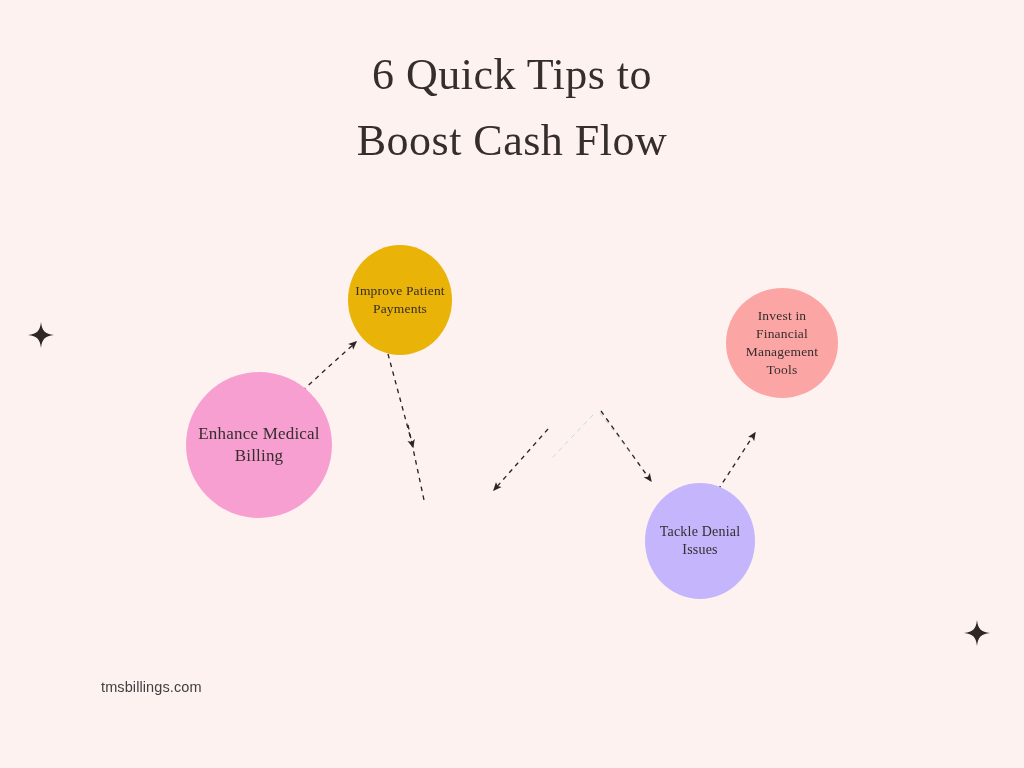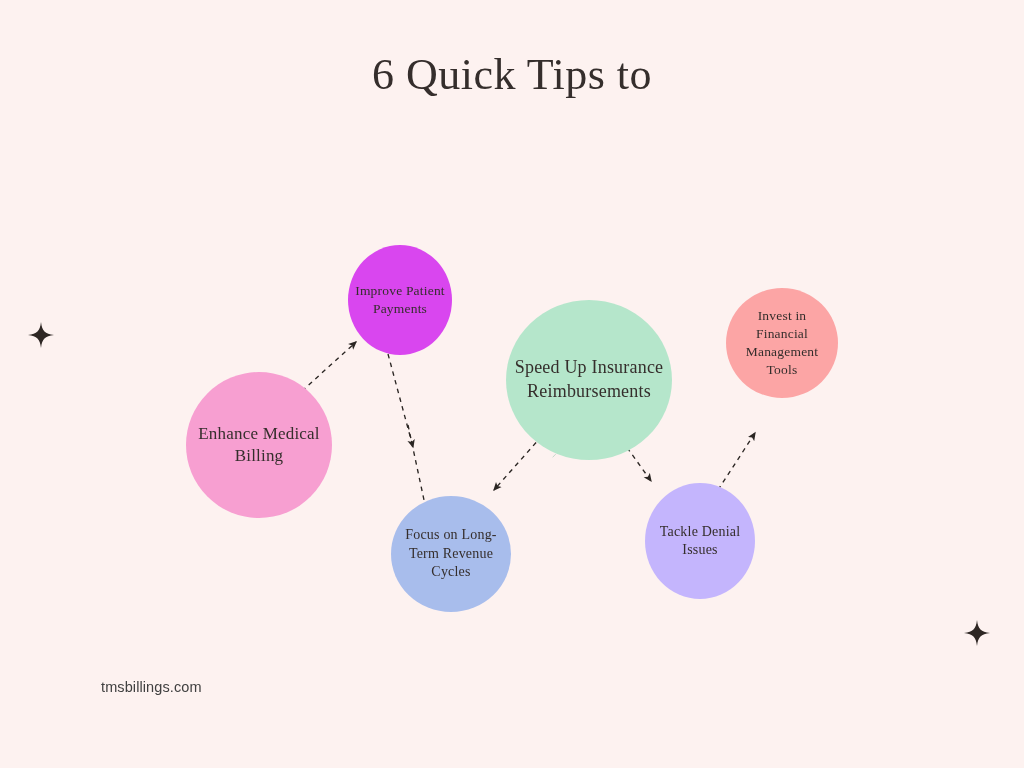--- a/index.html
+++ b/index.html
@@ -68,21 +68,21 @@
   #node-enhance-medical-billing {
     left: 186px; top: 372px;
     width: 146px; height: 146px;
     background: #f79fd1;
   }
   #node-enhance-medical-billing .node-label { font-size: 17px; }
 
   #node-improve-patient-payments {
     left: 348px; top: 245px;
     width: 104px; height: 110px;
-    background: #d946ef;
+    background: #eab308;
   }
   #node-improve-patient-payments .node-label { font-size: 13.5px; }
 
   #node-speed-up-insurance-reimbursements {
     left: 506px; top: 300px;
     width: 166px; height: 160px;
     background: #b5e6cb;
   }
   #node-speed-up-insurance-reimbursements .node-label { font-size: 18px; }
 
@@ -123,20 +123,21 @@
     letter-spacing: 0.1px;
   }
 </style>
 </head>
 <body>
 
 <div id="canvas">
 
   <div id="title-block">
     <span class="title-line">6 Quick Tips to</span>
+    <span class="title-line">Boost Cash Flow</span>
   </div>
 
   <svg id="diagram" viewBox="0 0 1024 768">
     <defs>
       <marker id="arrowhead" markerWidth="7" markerHeight="7" refX="5.4" refY="3" orient="auto">
         <path d="M0,0.2 L6.4,3 L0,5.8 L1.5,3 Z" fill="#2b2623"></path>
       </marker>
     </defs>
     <g stroke="#2b2623" stroke-width="1.35" fill="none" stroke-dasharray="4.5,4.5">
 
@@ -161,31 +162,25 @@
 
   <div class="node" id="node-enhance-medical-billing">
     <span class="node-label">Enhance
 Medical Billing</span>
   </div>
 
   <div class="node" id="node-improve-patient-payments">
     <span class="node-label">Improve Patient Payments</span>
   </div>
 
-  <div class="node" id="node-speed-up-insurance-reimbursements">
-    <span class="node-label">Speed Up Insurance Reimbursements</span>
-  </div>
 
   <div class="node" id="node-invest-in-financial-management-tools">
     <span class="node-label">Invest in Financial Management Tools</span>
   </div>
 
-  <div class="node" id="node-focus-on-long-term-revenue-cycles">
-    <span class="node-label">Focus on Long-Term Revenue Cycles</span>
-  </div>
 
   <div class="node" id="node-tackle-denial-issues">
     <span class="node-label">Tackle Denial Issues</span>
   </div>
 
   <svg class="sparkle" style="left:28px; top:322px;" width="26" height="26" viewBox="0 0 26 26">
     <path d="M13 0 C14.1 9.1 16.9 11.9 26 13 C16.9 14.1 14.1 16.9 13 26 C11.9 16.9 9.1 14.1 0 13 C9.1 11.9 11.9 9.1 13 0 Z" fill="#2e2724"></path>
   </svg>
 
   <svg class="sparkle" style="left:964px; top:620px;" width="26" height="26" viewBox="0 0 26 26">

